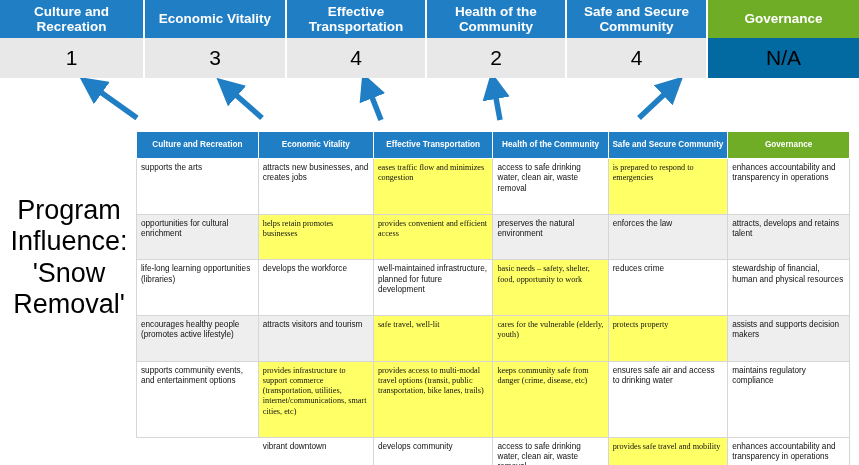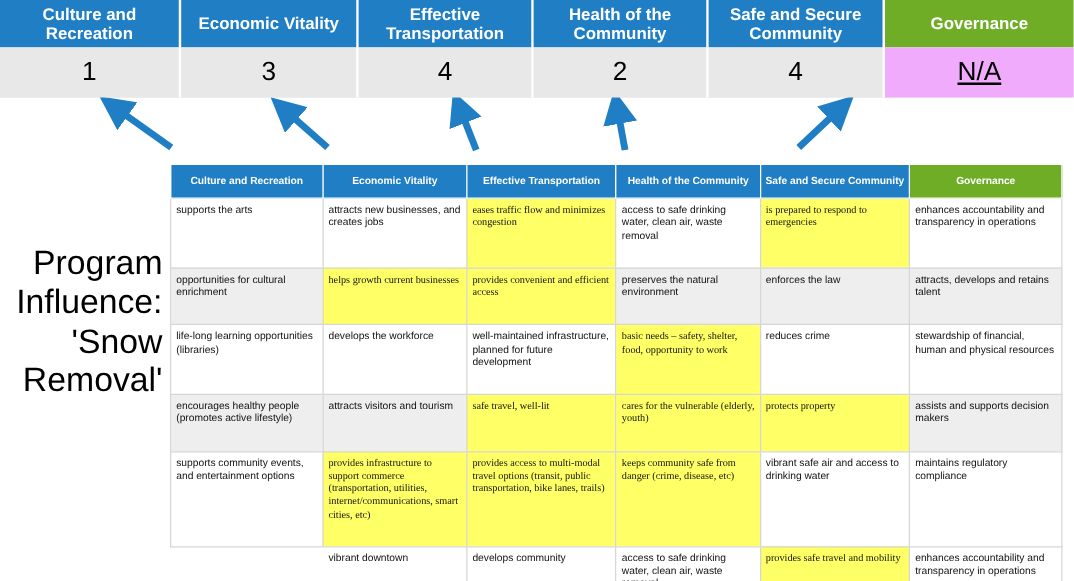--- a/index.html
+++ b/index.html
@@ -54,41 +54,41 @@
   .score-cell {
     display: flex;
     align-items: center;
     justify-content: center;
     font-size: 21px;
     color: #000000;
     box-sizing: border-box;
     border-right: 2px solid #ffffff;
     background: #e8e8e8;
   }
-  .score-cell:last-child { border-right: none; background: #f0abfc; text-decoration: underline; }
+  .score-cell:last-child { border-right: none; background: #0369a1; }
 
   
   #arrow-layer {
     position: absolute;
     top: 78px;
     left: 0;
     width: 859px;
     height: 52px;
   }
 
   
   #caption {
     position: absolute;
     left: 8px;
     top: 195px;
     width: 122px;
     font-size: 27px;
     color: #000000;
     line-height: 1.16;
-    text-align: right;
+    text-align: center;
   }
 
   
   #matrix {
     position: absolute;
     left: 136px;
     top: 131px;
     width: 714px;
     border-collapse: collapse;
     table-layout: fixed;
@@ -191,21 +191,21 @@
     <tr>
       <td>supports the arts</td>
       <td>attracts new businesses, and creates jobs</td>
       <td class="hl">eases traffic flow and minimizes congestion</td>
       <td>access to safe drinking water, clean air, waste removal</td>
       <td class="hl">is prepared to respond to emergencies</td>
       <td>enhances accountability and transparency in operations</td>
     </tr>
     <tr class="alt">
       <td>opportunities for cultural enrichment</td>
-      <td class="hl">helps growth current businesses</td>
+      <td class="hl">helps retain promotes businesses</td>
       <td class="hl">provides convenient and efficient access</td>
       <td>preserves the natural environment</td>
       <td>enforces the law</td>
       <td>attracts, develops and retains talent</td>
     </tr>
     <tr>
       <td>life-long learning opportunities (libraries)</td>
       <td>develops the workforce</td>
       <td>well-maintained infrastructure, planned for future development</td>
       <td class="hl">basic needs – safety, shelter, food, opportunity to work</td>
@@ -218,21 +218,21 @@
       <td class="hl">safe travel, well-lit</td>
       <td class="hl">cares for the vulnerable (elderly, youth)</td>
       <td class="hl">protects property</td>
       <td>assists and supports decision makers</td>
     </tr>
     <tr>
       <td>supports community events, and entertainment options</td>
       <td class="hl">provides infrastructure to support commerce (transportation, utilities, internet/communications, smart cities, etc)</td>
       <td class="hl">provides access to multi-modal travel options (transit, public transportation, bike lanes, trails)</td>
       <td class="hl">keeps community safe from danger (crime, disease, etc)</td>
-      <td>vibrant safe air and access to drinking water</td>
+      <td>ensures safe air and access to drinking water</td>
       <td>maintains regulatory compliance</td>
     </tr>
     <tr>
       <td class="empty"></td>
       <td>vibrant downtown</td>
       <td>develops community</td>
       <td>access to safe drinking water, clean air, waste removal</td>
       <td class="hl">provides safe travel and mobility</td>
       <td>enhances accountability and transparency in operations</td>
     </tr>

